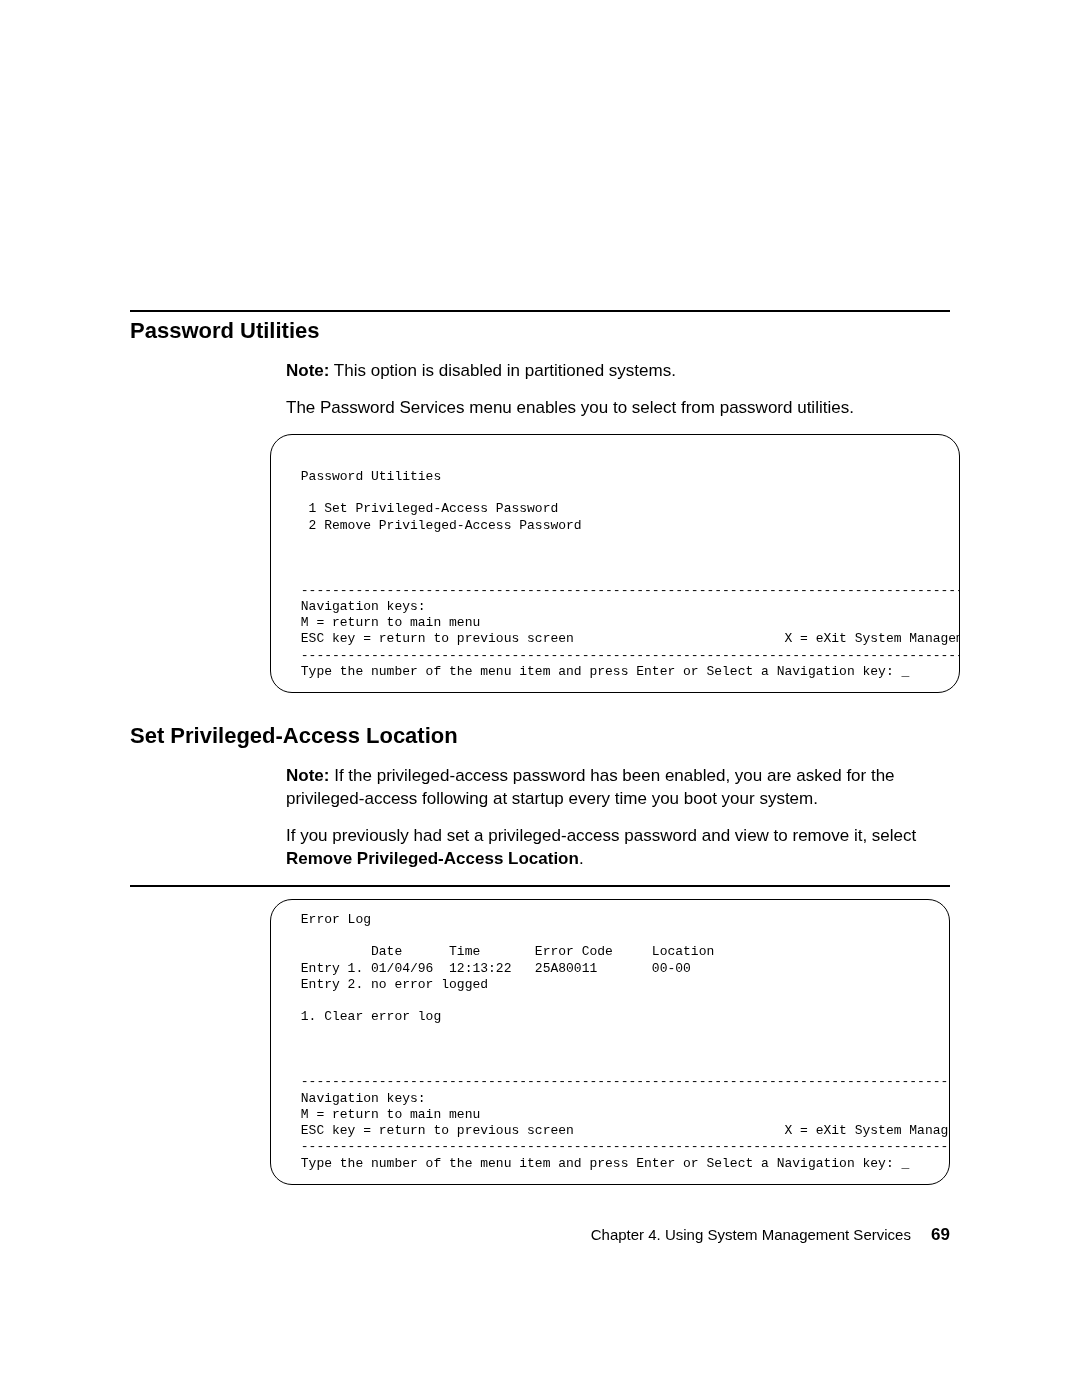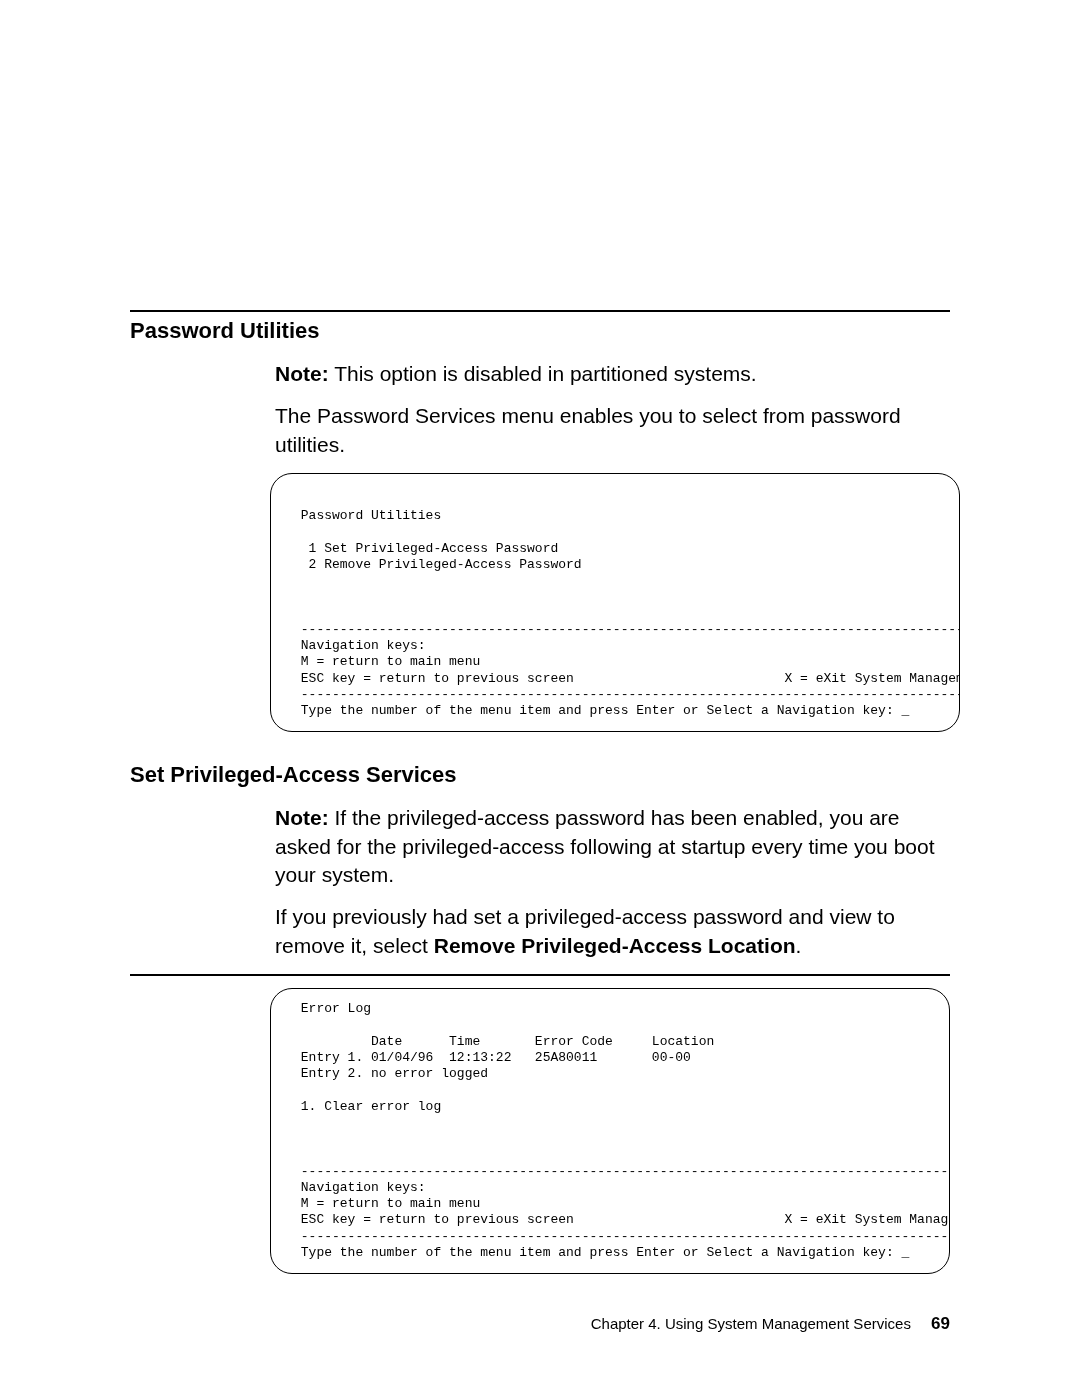--- a/index.html
+++ b/index.html
@@ -22,23 +22,23 @@
   }
   .section-title {
     font-weight: bold;
     font-size: 22px;
     margin: 4px 0 16px 0;
   }
   .indent {
     margin-left: 140px;
   }
   .para {
-    font-size: 21px;
+    font-size: 17px;
     line-height: 1.35;
-    margin: 0 0 14px 5px;
+    margin: 0 0 14px 16px;
   }
   .bold {
     font-weight: bold;
   }
   .termbox {
     border: 1px solid #000;
     border-radius: 22px;
     margin: 12px 0 30px 0;
     padding: 34px 22px 12px 22px;
     font-family: "Courier New", Courier, monospace;
@@ -87,21 +87,21 @@
 
 
  ------------------------------------------------------------------------------------------------
  Navigation keys:
  M = return to main menu
  ESC key = return to previous screen                           X = eXit System Management Services
  ------------------------------------------------------------------------------------------------
  Type the number of the menu item and press Enter or Select a Navigation key: _</div>
   </div>
 
-  <div class="section-title">Set Privileged-Access Services</div>
+  <div class="section-title">Set Privileged-Access Location</div>
   <div class="indent">
     <p class="para">
       <span class="bold">Note:</span><span> If the privileged-access password has been enabled, you are asked for the privileged-access following at startup every time you boot your system.</span>
     </p>
     <p class="para">
       <span>If you previously had set a privileged-access password and view to remove it, select </span><span class="bold">Remove Privileged-Access Location</span><span>.</span>
     </p>
   </div>
 
   <hr class="hr">

